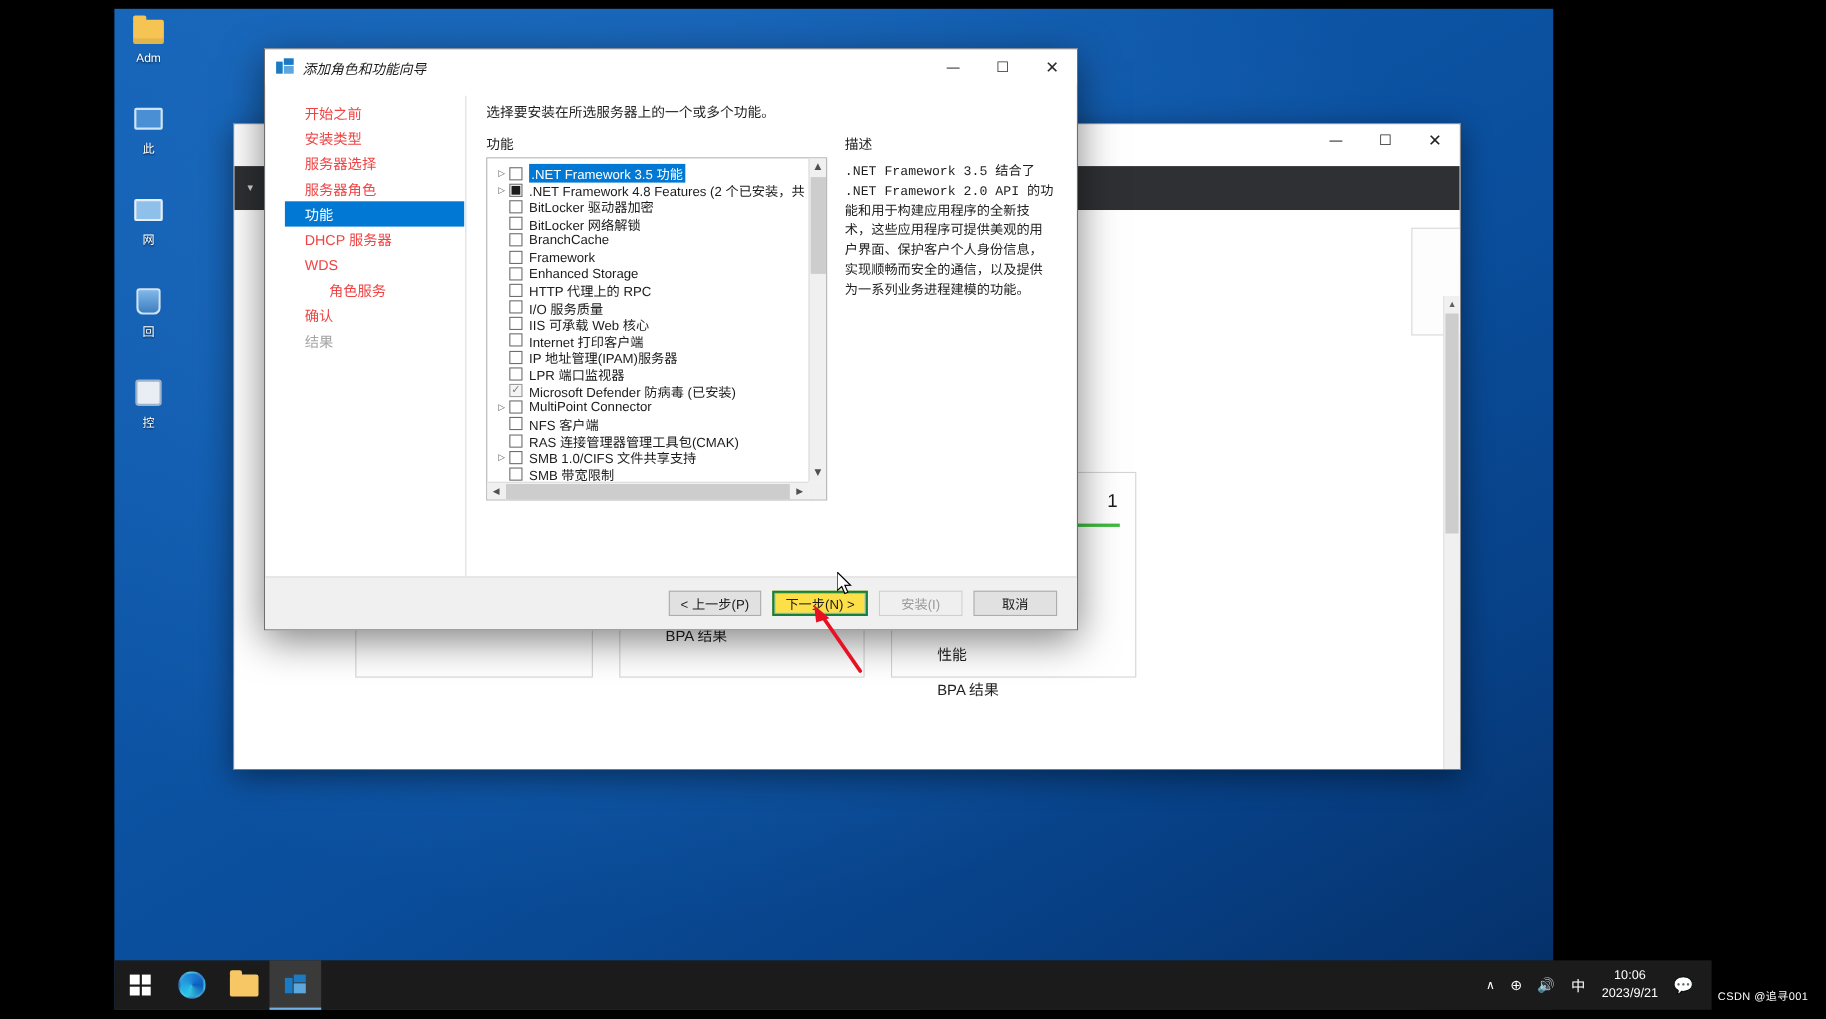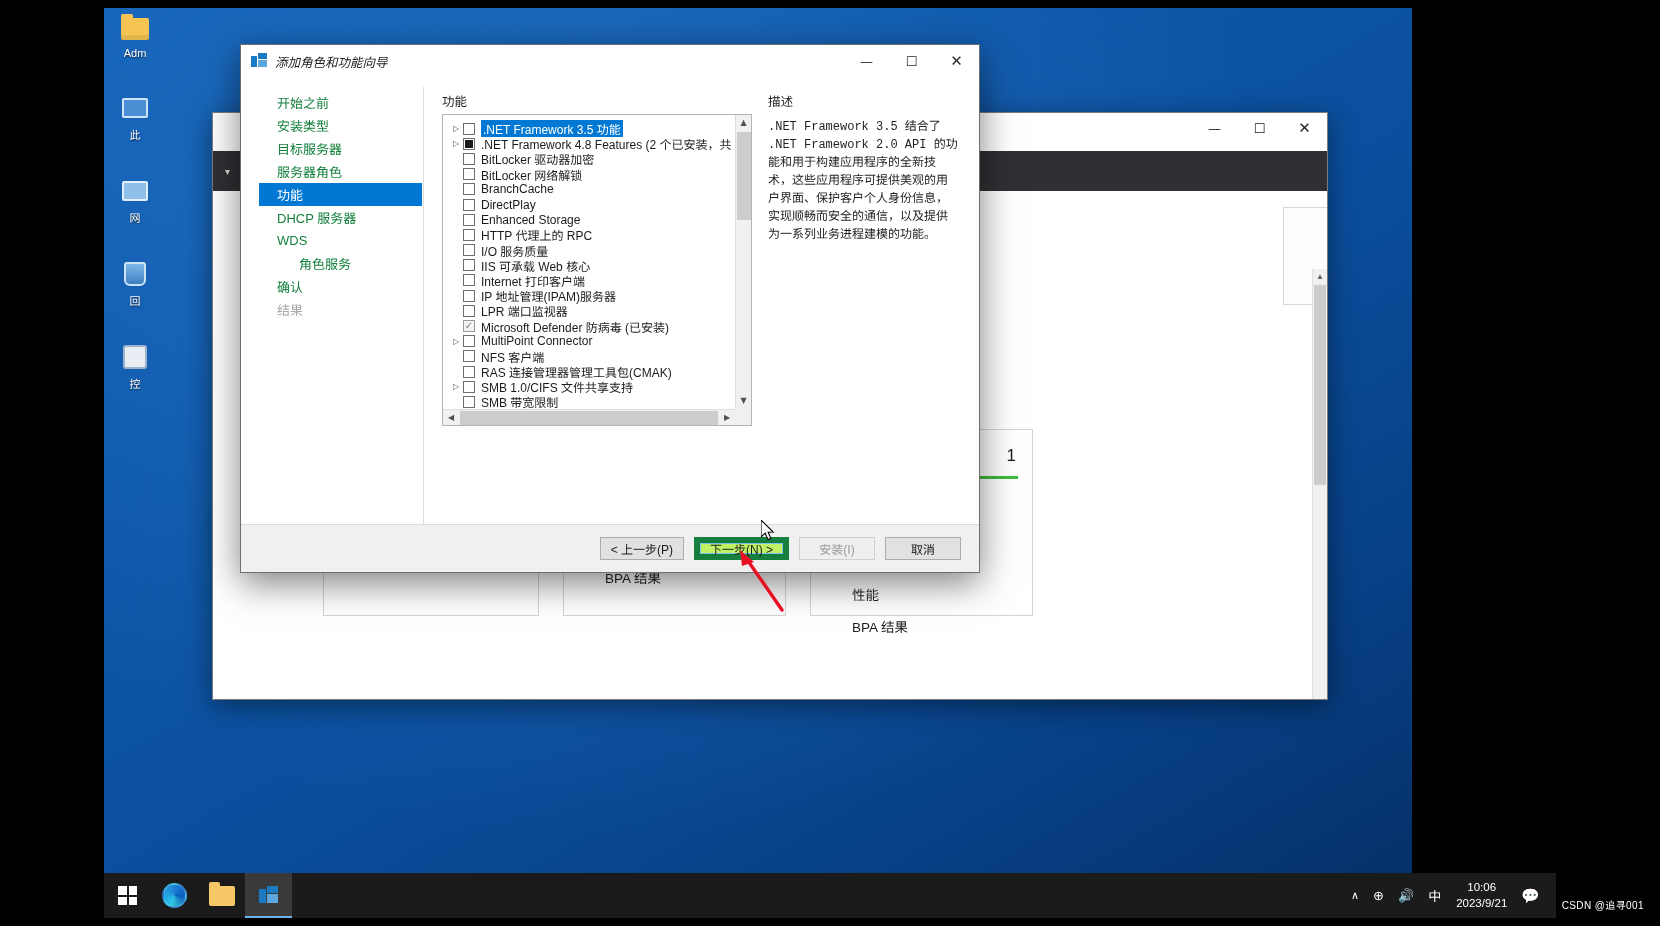--- a/index.html
+++ b/index.html
@@ -203,21 +203,21 @@
   #wz-main { flex: 1; display:flex; padding: 10px 0 0 0; }
 
   #wz-nav {
     width: 182px; flex:0 0 182px;
     padding-left: 18px; padding-top: 4px;
     display:flex; flex-direction:column;
     font-size: 13px; color:#2b2b2b;
   }
   .nav-item {
     height: 23px; display:flex; align-items:center;
-    padding-left: 18px; color:#15803d;
+    padding-left: 18px; color:#ef4444;
   }
   .nav-item.sub { padding-left: 40px; }
   .nav-item.active { background:#0078d4; color:#ffffff; margin-left:0; width: 163px; padding-left:18px;}
   .nav-item.disabled { color:#a6a6a6;text-align:center; }
 
   #wz-content {
     flex:1; border-left: 1px solid #dcdcdc;
     padding: 4px 20px 0 18px;
     display:flex; flex-direction:column;
   }
@@ -293,21 +293,21 @@
     padding-right: 18px; gap: 10px;
   }
   .wz-btn {
     min-width: 76px; height: 23px; padding: 0 10px;
     font-size: 12px; color:#1b1b1b;
     background:#e1e1e1; border:1px solid #adadad;
     display:flex; align-items:center; justify-content:center;
     font-family:"Liberation Sans", sans-serif;
   }
   .wz-btn.default {
-    background:#bef264; border:6px solid #15803d;
+    background:#fde047; border:2px solid #15803d;
     box-shadow: 0 0 0 1px #7fc1ef inset;
     text-align: right;
   }
   .wz-btn.disabled { color:#9a9a9a; background:#efefef; border-color:#d0d0d0; }
 
   
   #annot-arrow { position:absolute; left: 620px; top: 540px; z-index: 30; pointer-events:none; }
 
   
   #cursor { position:absolute; left: 657px; top: 512px; z-index: 31; }
@@ -508,31 +508,32 @@
           <div class="wz-winbtn close">✕</div>
         </div>
       </div>
 
 
       <div id="wz-main">
 
         <div id="wz-nav">
           <div class="nav-item">开始之前</div>
           <div class="nav-item">安装类型</div>
-          <div class="nav-item">目标服务器</div>
+          <div class="nav-item">服务器选择</div>
           <div class="nav-item">服务器角色</div>
           <div class="nav-item active">功能</div>
           <div class="nav-item">DHCP 服务器</div>
           <div class="nav-item">WDS</div>
           <div class="nav-item sub">角色服务</div>
           <div class="nav-item">确认</div>
           <div class="nav-item disabled">结果</div>
         </div>
 
         <div id="wz-content">
+          <div id="wz-instruction">选择要安装在所选服务器上的一个或多个功能。</div>
 
           <div id="wz-cols">
 
             <div id="wz-left-col">
               <div class="col-label">功能</div>
 
               <div id="feature-box">
                 <div id="feature-list">
 
                   <div class="feat-row">
@@ -561,21 +562,21 @@
 
                   <div class="feat-row">
                     <span class="feat-exp"></span>
                     <span class="feat-chk"></span>
                     <span class="feat-label">BranchCache</span>
                   </div>
 
                   <div class="feat-row">
                     <span class="feat-exp"></span>
                     <span class="feat-chk"></span>
-                    <span class="feat-label">DirectPlay</span>
+                    <span class="feat-label">Framework</span>
                   </div>
 
                   <div class="feat-row">
                     <span class="feat-exp"></span>
                     <span class="feat-chk"></span>
                     <span class="feat-label">Enhanced Storage</span>
                   </div>
 
                   <div class="feat-row">
                     <span class="feat-exp"></span>

